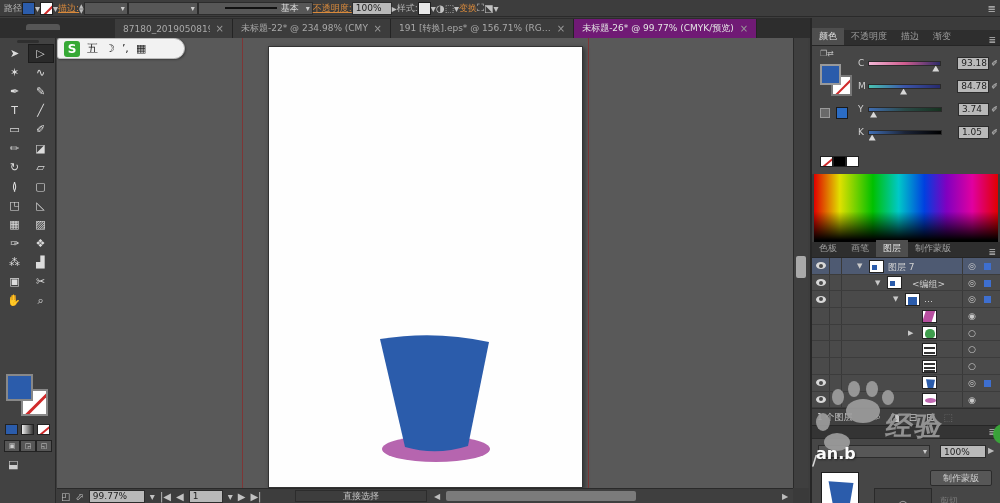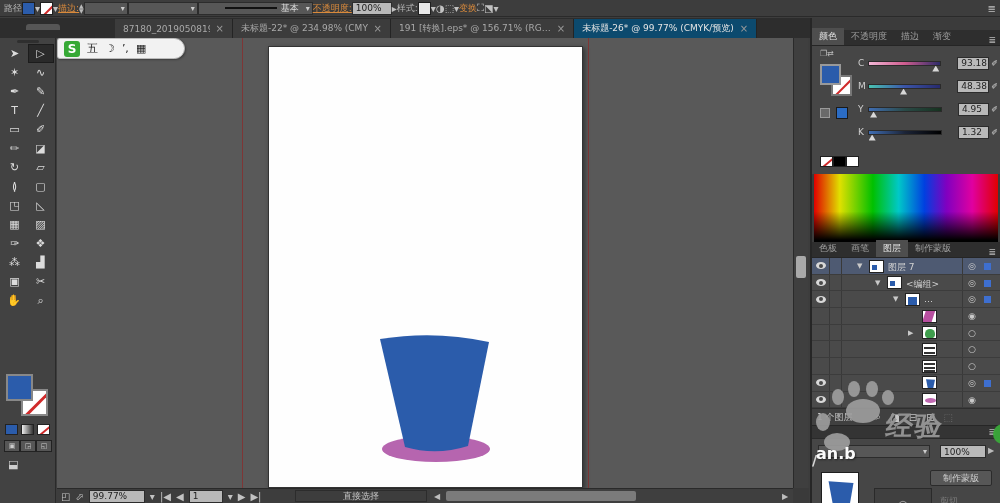--- a/index.html
+++ b/index.html
@@ -26,21 +26,21 @@
     padding:0 3px; display:inline-flex; align-items:center; }
   .mini-btn { color:#c2c2c2; font-size:10px; }
   .brushline { width:52px; height:2px; background:#111; display:inline-block; }
 
   
   #tabbar { left:0; top:18px; width:810px; height:20px; background:#2d2d2d; display:flex;
     align-items:flex-end; }
   .doc-tab { height:19px; display:flex; align-items:center; gap:6px; padding:0 8px;
     background:#3c3c3c; border-right:1px solid #242424; color:#a9a9a9; white-space:nowrap;
     overflow:hidden; }
-  .doc-tab.active { background:#0c4a6e; color:#e4e4e4; }
+  .doc-tab.active { background:#701a75; color:#e4e4e4; }
   .tab-close { color:#9a9a9a; font-size:10px; cursor:pointer; }
   #tool-dock-handle { left:26px; top:24px; width:34px; height:6px; background:#565656;
     border-radius:3px 3px 0 0; }
   #tabbar-spacer { width:115px; height:19px; background:#2d2d2d; flex:none; }
   #tabs-overflow { position:absolute; right:12px; top:21px; color:#bdbdbd; font-size:10px; }
 
   
   #toolbar { left:0; top:38px; width:56px; height:465px; background:#424242;
     border-right:1px solid #2a2a2a; }
   #toolbar-grip { margin:2px auto 1px; width:22px; height:3px; background:#2f2f2f; border-radius:2px; }
@@ -390,37 +390,37 @@
               <span class="ch-thumb" style="left: calc(93% - 3px);"></span>
             </span>
             <span class="field ch-val">93.18</span>
             <span class="ch-pen">✐</span>
           </div>
           <div class="ch-row" style="top: 33px;">
             <span class="ch-label">M</span>
             <span class="ch-track" style="background: linear-gradient(90deg, rgb(73, 194, 177), rgb(59, 85, 168) 50%, rgb(39, 42, 110));">
               <span class="ch-thumb" style="left: calc(48% - 3px);"></span>
             </span>
-            <span class="field ch-val">48.38</span>
+            <span class="field ch-val">84.78</span>
             <span class="ch-pen">✐</span>
           </div>
           <div class="ch-row" style="top: 56px;">
             <span class="ch-label">Y</span>
             <span class="ch-track" style="background: linear-gradient(90deg, rgb(63, 109, 179), rgb(42, 74, 71) 50%, rgb(23, 50, 31));">
               <span class="ch-thumb" style="left: calc(6% - 3px);"></span>
             </span>
-            <span class="field ch-val">4.95</span>
+            <span class="field ch-val">3.74</span>
             <span class="ch-pen">✐</span>
           </div>
           <div class="ch-row" style="top: 79px;">
             <span class="ch-label">K</span>
             <span class="ch-track" style="background: linear-gradient(90deg, rgb(63, 109, 179), rgb(28, 36, 55) 50%, rgb(0, 0, 0));">
               <span class="ch-thumb" style="left: calc(4% - 3px);"></span>
             </span>
-            <span class="field ch-val">1.32</span>
+            <span class="field ch-val">1.05</span>
             <span class="ch-pen">✐</span>
           </div>
         </div>
       <div id="cp-bwn">
         <span class="bwn n"></span>
         <span class="bwn k"></span>
         <span class="bwn w"></span>
       </div>
     </div>
     <div id="spectrum"></div>
@@ -447,21 +447,21 @@
           <span class="target">◎</span>
           <span class="sel-sq"></span>
         </div>
         <div class="layer-row">
           <span class="eye-box">
             <span class="eye"></span>
           </span>
           <span class="col2"></span>
           <span class="expander" style="left: 63px;">▼</span>
           <span class="thumb t-white-blue-dot" style="left: 75px;"></span>
-          <span class="layer-label" style="left: 94px;">&lt;编组&gt;</span>
+          <span class="layer-label" style="left: 100px;">&lt;编组&gt;</span>
           <span class="rt-divider"></span>
           <span class="target">◎</span>
           <span class="sel-sq"></span>
         </div>
         <div class="layer-row">
           <span class="eye-box">
             <span class="eye"></span>
           </span>
           <span class="col2"></span>
           <span class="expander" style="left: 81px;">▼</span>

